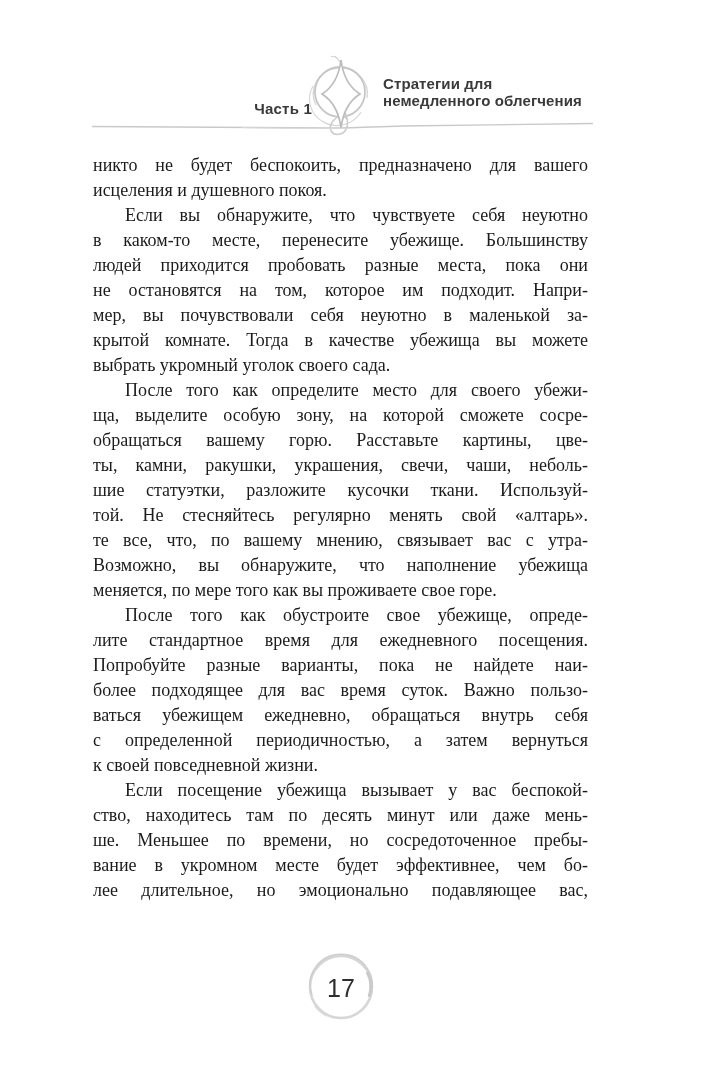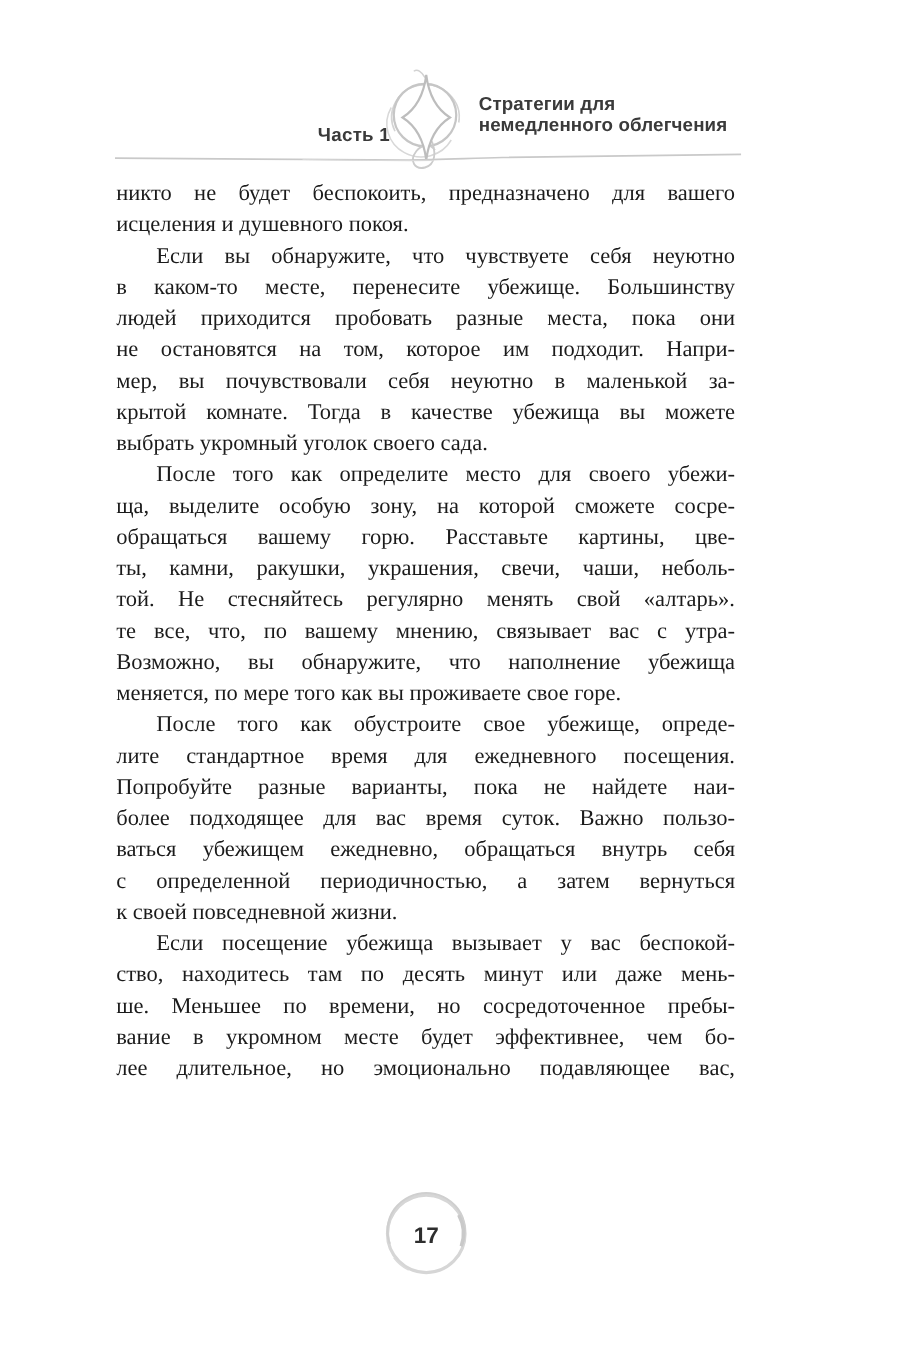--- a/index.html
+++ b/index.html
@@ -34,39 +34,39 @@
   .section-title{
     position:absolute;left:383px;top:75px;width:240px;
     font-family:"Liberation Sans",sans-serif;
     font-size:15px;line-height:17px;font-weight:700;
     letter-spacing:.1px;
     color:var(--header-text);
   }
   .header-rule{position:absolute;left:92px;top:118px;width:501px;height:16px;}
   
   .body-text{
-    position:absolute;left:93px;top:142px;width:495px;
+    position:absolute;left:93px;top:153px;width:495px;
     font-family:"Liberation Serif",serif;
     font-size:18px;
     color:var(--body-text);
   }
   .line{
     height:25px;line-height:25px;
     text-align:justify;text-align-last:justify;
     white-space:normal;overflow:hidden;
   }
   .line.para-end{text-align-last:left;}
   .line.indent{text-indent:32px;}
   
   .page-number-frame{position:absolute;left:303px;top:950px;width:76px;height:76px;}
   .page-number{
     position:absolute;left:303px;top:950px;width:76px;height:76px;
     display:flex;align-items:center;justify-content:center;
     font-family:"Liberation Sans",sans-serif;
-    font-size:18px;font-weight:700;
+    font-size:25px;font-weight:400;
     color:var(--page-number);
   }
 </style>
 </head>
 <body>
 
 <div class="page">
 
   <div class="part-label">Часть 1</div>
 
@@ -103,20 +103,21 @@
       <div class="line">в каком-то месте, перенесите убежище. Большинству</div>
       <div class="line">людей приходится пробовать разные места, пока они</div>
       <div class="line">не остановятся на том, которое им подходит. Напри-</div>
       <div class="line">мер, вы почувствовали себя неуютно в маленькой за-</div>
       <div class="line">крытой комнате. Тогда в качестве убежища вы можете</div>
       <div class="line para-end">выбрать укромный уголок своего сада.</div>
       <div class="line indent">После того как определите место для своего убежи-</div>
       <div class="line">ща, выделите особую зону, на которой сможете сосре-</div>
       <div class="line">обращаться вашему горю. Расставьте картины, цве-</div>
       <div class="line">ты, камни, ракушки, украшения, свечи, чаши, неболь-</div>
+      <div class="line">шие статуэтки, разложите кусочки ткани. Используй-</div>
       <div class="line">той. Не стесняйтесь регулярно менять свой «алтарь».</div>
       <div class="line">те все, что, по вашему мнению, связывает вас с утра-</div>
       <div class="line">Возможно, вы обнаружите, что наполнение убежища</div>
       <div class="line para-end">меняется, по мере того как вы проживаете свое горе.</div>
       <div class="line indent">После того как обустроите свое убежище, опреде-</div>
       <div class="line">лите стандартное время для ежедневного посещения.</div>
       <div class="line">Попробуйте разные варианты, пока не найдете наи-</div>
       <div class="line">более подходящее для вас время суток. Важно пользо-</div>
       <div class="line">ваться убежищем ежедневно, обращаться внутрь себя</div>
       <div class="line">с определенной периодичностью, а затем вернуться</div>

